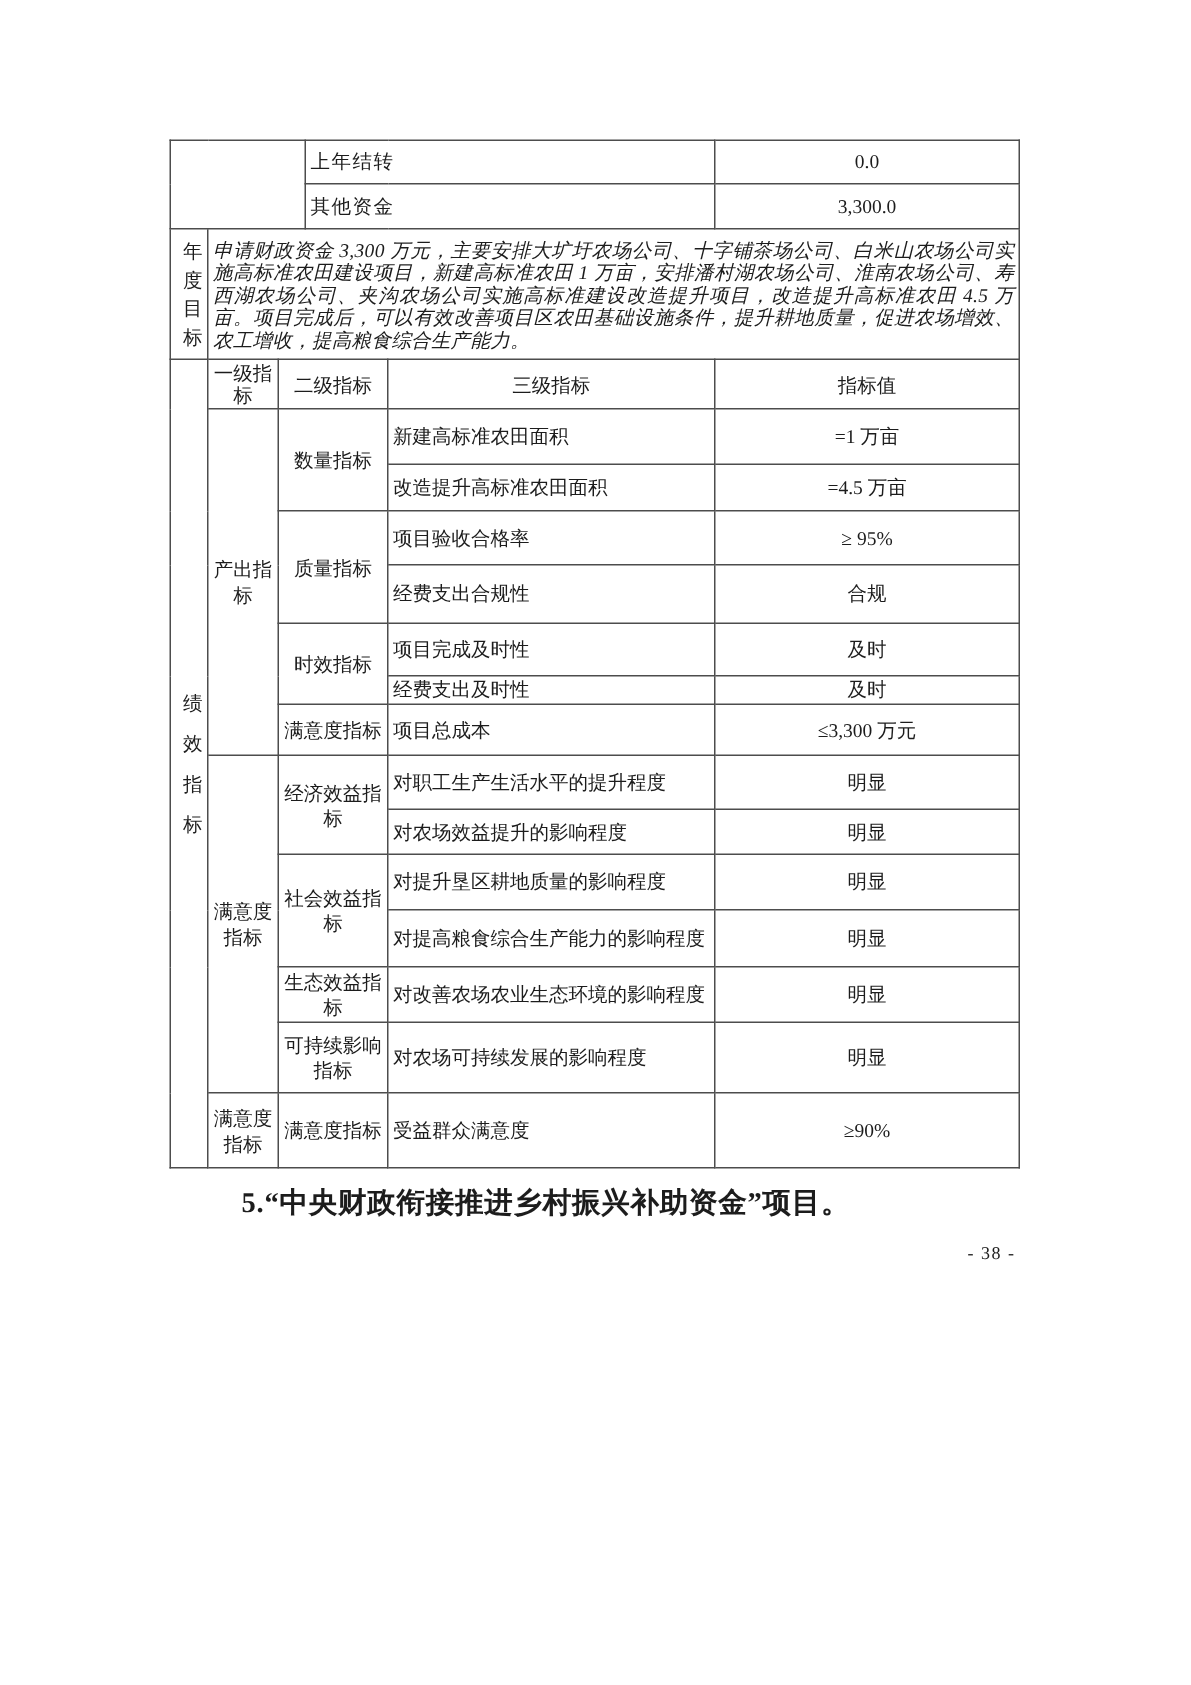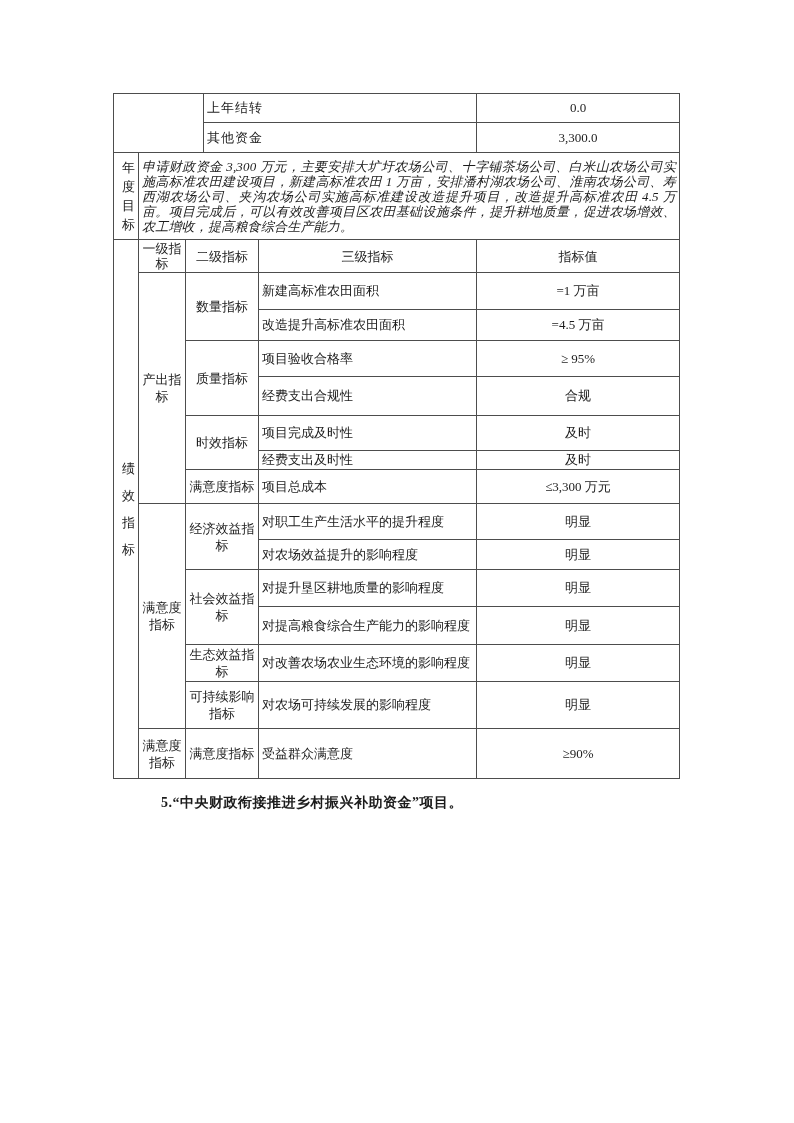--- a/index.html
+++ b/index.html
@@ -49,21 +49,21 @@
   td.grp{text-align:center;line-height:17px;}
   td.l3{text-align:left;padding:2px 7px;line-height:16px;}
   td.val{text-align:center;line-height:16px;}
   .content{
     position:absolute;
     left:113px;top:774px;
     width:566px;
   }
   .sec-heading{
     margin:15px 0 0 0;
-    font-size:14px;
+    font-size:19px;
     font-weight:bold;
     line-height:27px;
     text-indent:48px;
     letter-spacing:0.5px;
     white-space:nowrap;
   }
   .sec-paragraph{
     margin:5px 0 0 0;
     font-size:18px;
     line-height:43.5px;
@@ -186,15 +186,16 @@
       <td class="grp">满意度指标</td>
       <td class="grp" colspan="2">满意度指标</td>
       <td class="l3">受益群众满意度</td>
       <td class="val">≥90%</td>
     </tr>
   </tbody>
     </table>
 
   <div class="content">
     <div class="sec-heading">5.“中央财政衔接推进乡村振兴补助资金”项目。</div>
+    <div class="page-number">- 38 -</div>
   </div>
 
 </div>
 
 </body></html>

